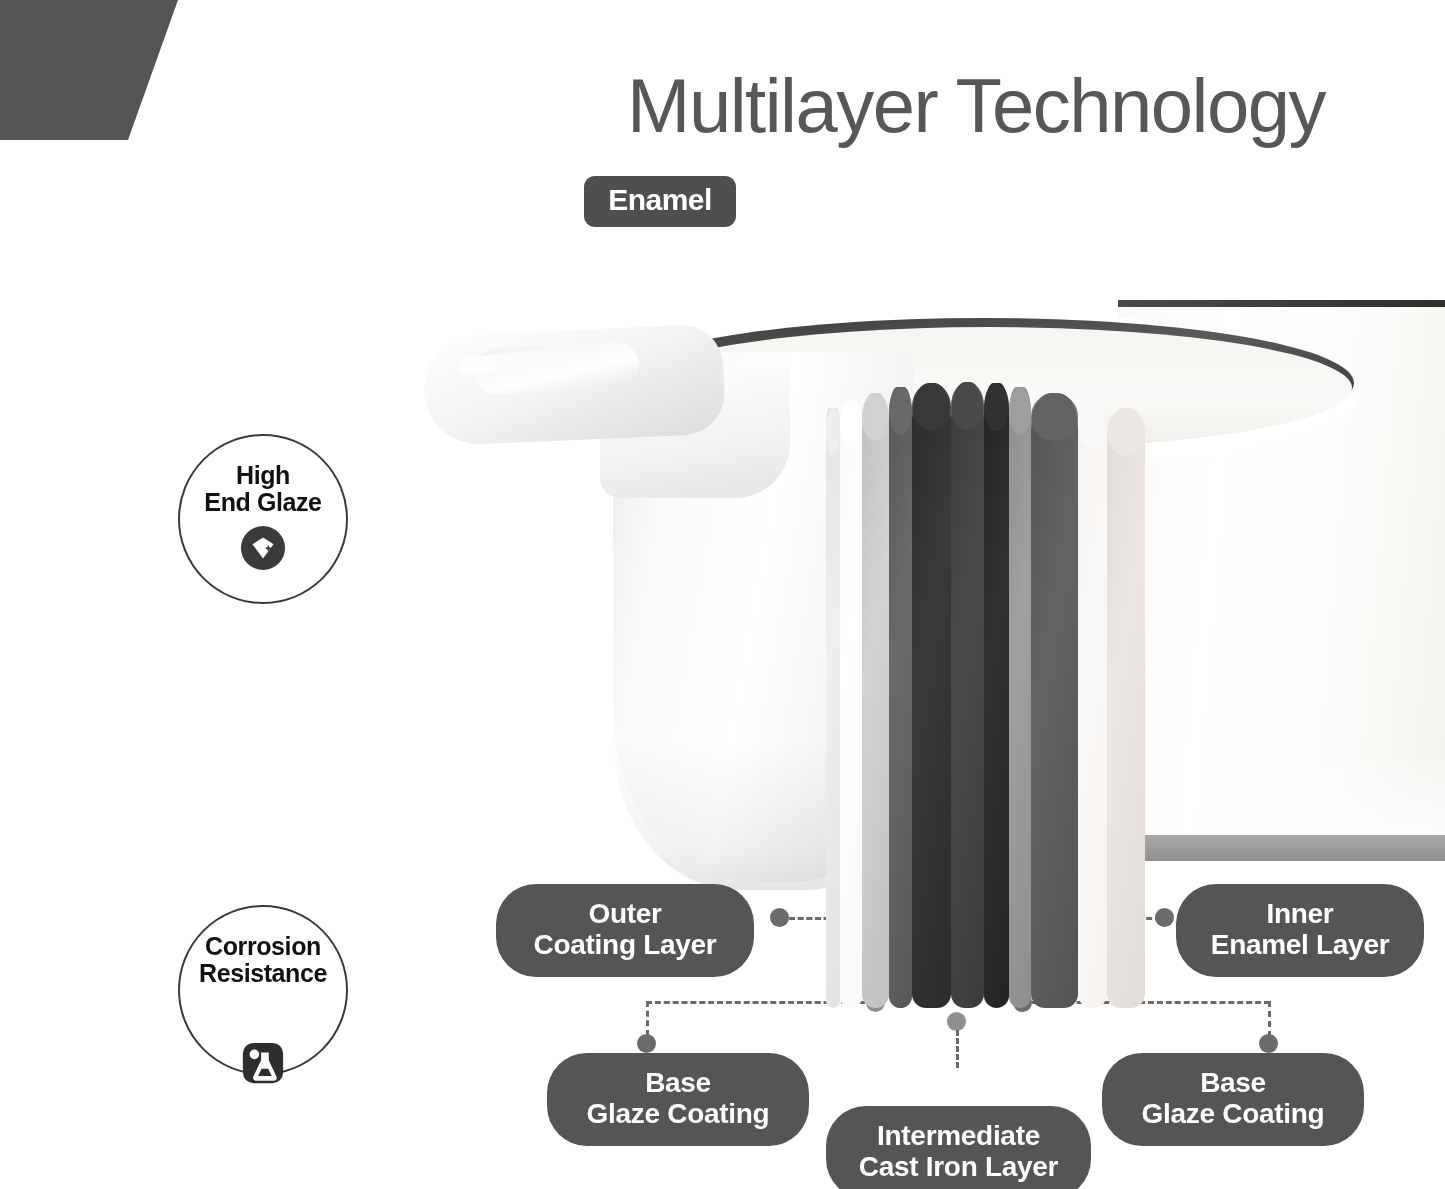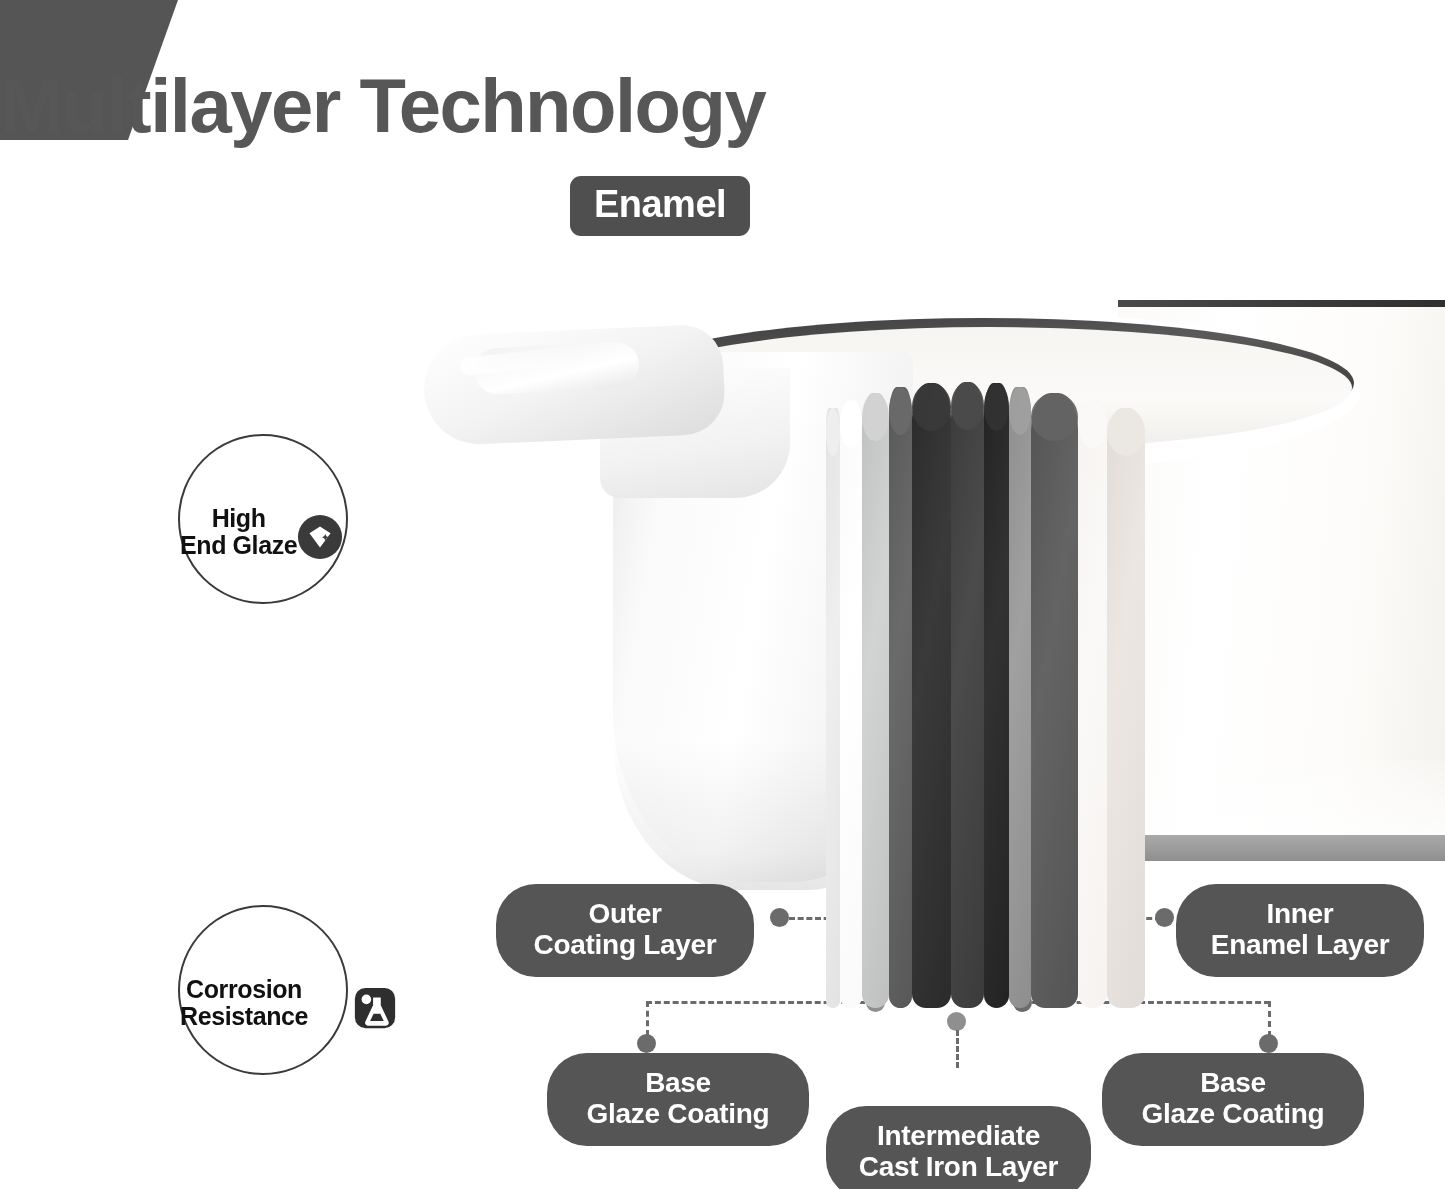--- a/index.html
+++ b/index.html
@@ -22,53 +22,53 @@
     width:180px; height:140px;
     background:#555555;
     clip-path:polygon(0 0, 178px 0, 128px 140px, 0 140px);
   }
 
   
   .title{
     position:absolute;
     left:0; top:68px;
     width:1325px;
-    text-align:left;
+    text-align:right;
     font-size:76px;
-    font-weight:700;
+    font-weight:400;
     letter-spacing:-1.5px;
     color:#575757;
     line-height:1;
     white-space:nowrap;
   }
   .subtitle-wrap{
     position:absolute;
     left:0; top:176px;
     width:1320px;
     text-align:center;
   }
   .subtitle-badge{
     display:inline-block;
     background:#4f4f4f;
     color:#ffffff;
-    font-size:38px;
+    font-size:30px;
     font-weight:700;
     letter-spacing:-0.5px;
     padding:8px 24px 11px;
     border-radius:11px;
     line-height:1.08;
   }
 
   
   .feature{
     position:absolute;
     width:170px; height:170px;
     border-radius:50%;
     display:flex;
-    flex-direction:row;
+    flex-direction:column;
     align-items:center;
     justify-content:flex-start;
     padding-top:26px;
     box-sizing:border-box;
   }
   .feature.outline{
     background:#ffffff;
     border:2px solid #3a3a3a;
     color:#111111;
   }

